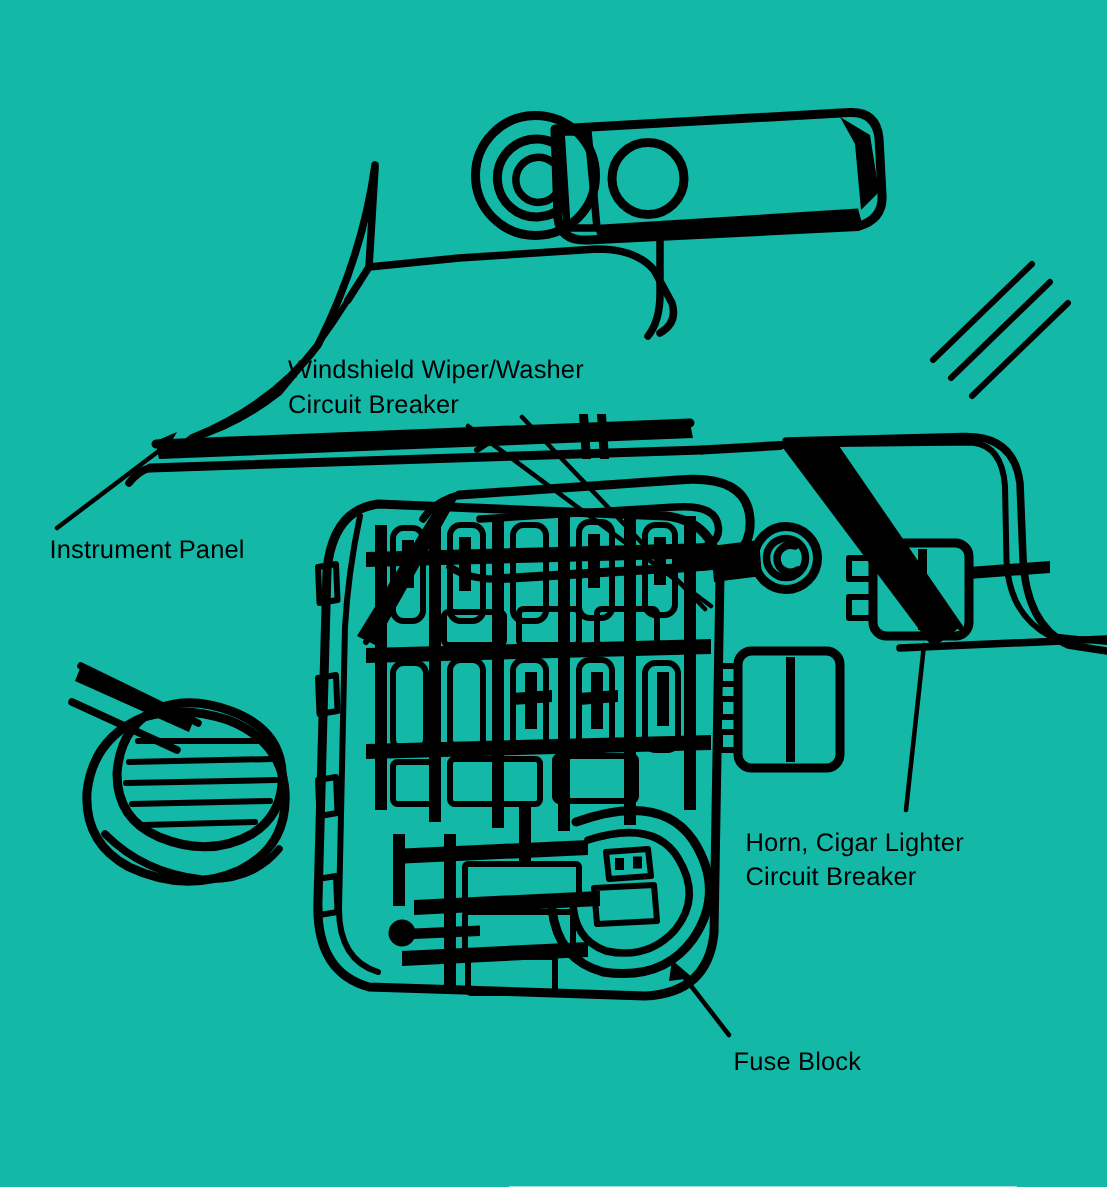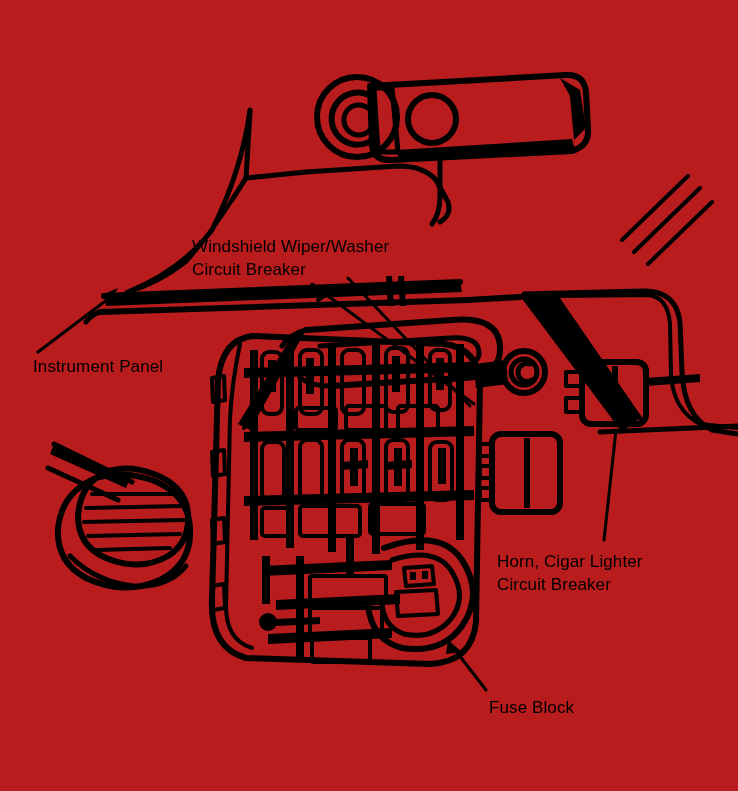--- a/index.html
+++ b/index.html
@@ -11,21 +11,21 @@
   body {
     width: 738px;
     height: 791px;
     font-family: "Liberation Sans", sans-serif;
     overflow: hidden;
   }
   #diagram-root {
     position: relative;
     width: 738px;
     height: 791px;
-    background: #b91c1c;
+    background: #14b8a6;
   }
   svg.art {
     position: absolute;
     top: 0;
     left: 0;
     width: 738px;
     height: 791px;
     display: block;
   }
   .stroke {

